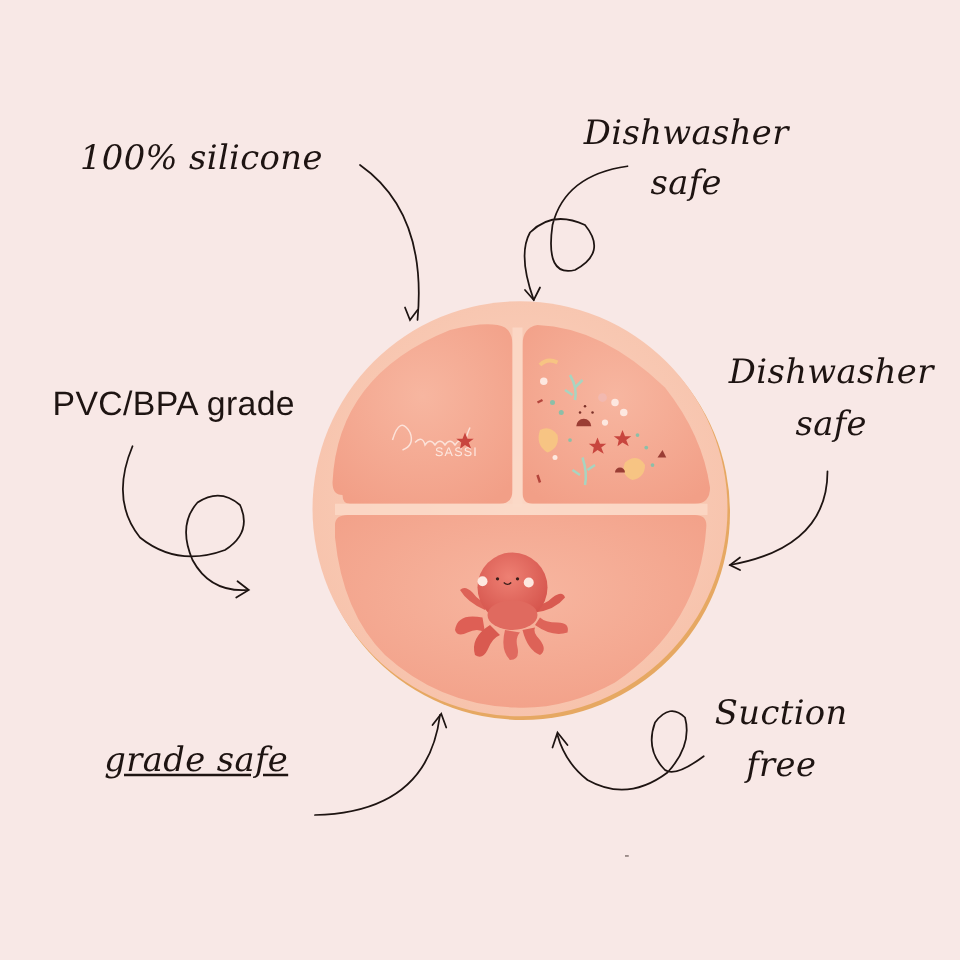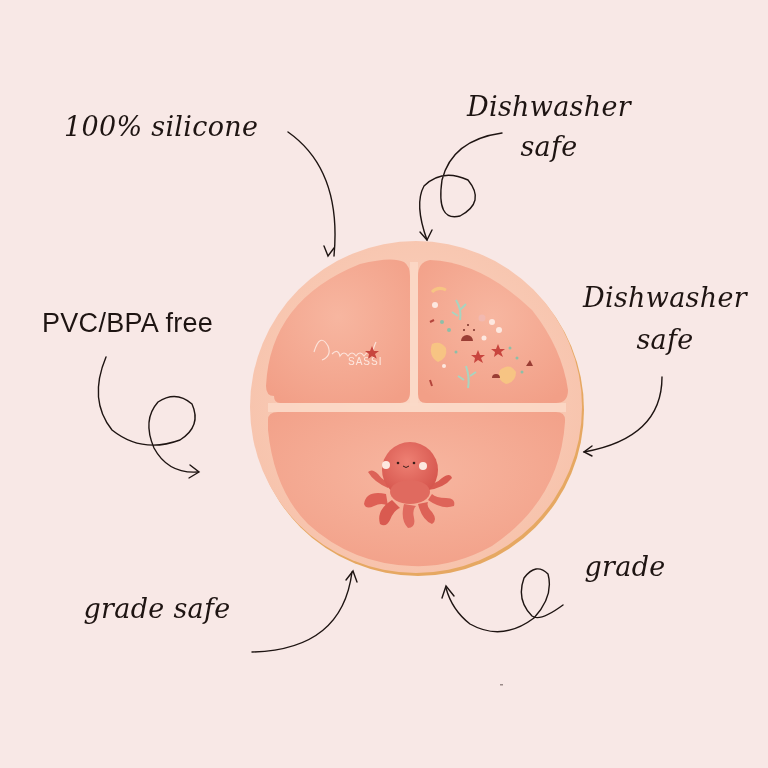--- a/index.html
+++ b/index.html
@@ -26,34 +26,35 @@
   <div class="label" style="left:52px; top:104px;">
     <span>100% silicone</span>
   </div>
 
   <div class="label" style="left:452px; top:84px; width:170px;">
     <span>Dishwasher</span>
     <span style="margin-top:-6px;">safe</span>
   </div>
 
   <div class="label print" style="left:30px; top:300px;">
-    <span>PVC/BPA free</span>
+    <span>PVC/BPA grade</span>
   </div>
 
   <div class="label" style="left:560px; top:275px; width:186px;">
     <span>Dishwasher</span>
     <span style="margin-top:-4px;">safe</span>
   </div>
 
   <div class="label" style="left:50px; top:588px; width:190px;">
-    <span style="margin-top:-2px;">grade safe</span>
+    <span style="margin-top:-2px;text-decoration:underline;">grade safe</span>
   </div>
 
   <div class="label" style="left:548px; top:548px; width:130px;">
-    <span style="margin-top:-4px;">grade</span>
+    <span>Suction</span>
+    <span style="margin-top:-4px;">free</span>
   </div>
 
   <svg class="overlay" width="768" height="768" viewBox="0 0 768 768">
     <defs>
       <radialGradient id="rimGrad" cx="50%" cy="45%" r="55%">
         <stop offset="0%" stop-color="#fbd6c4"></stop>
         <stop offset="100%" stop-color="#f7c3ac"></stop>
       </radialGradient>
       <radialGradient id="secGrad" cx="50%" cy="40%" r="70%">
         <stop offset="0%" stop-color="#f7b6a0"></stop>

